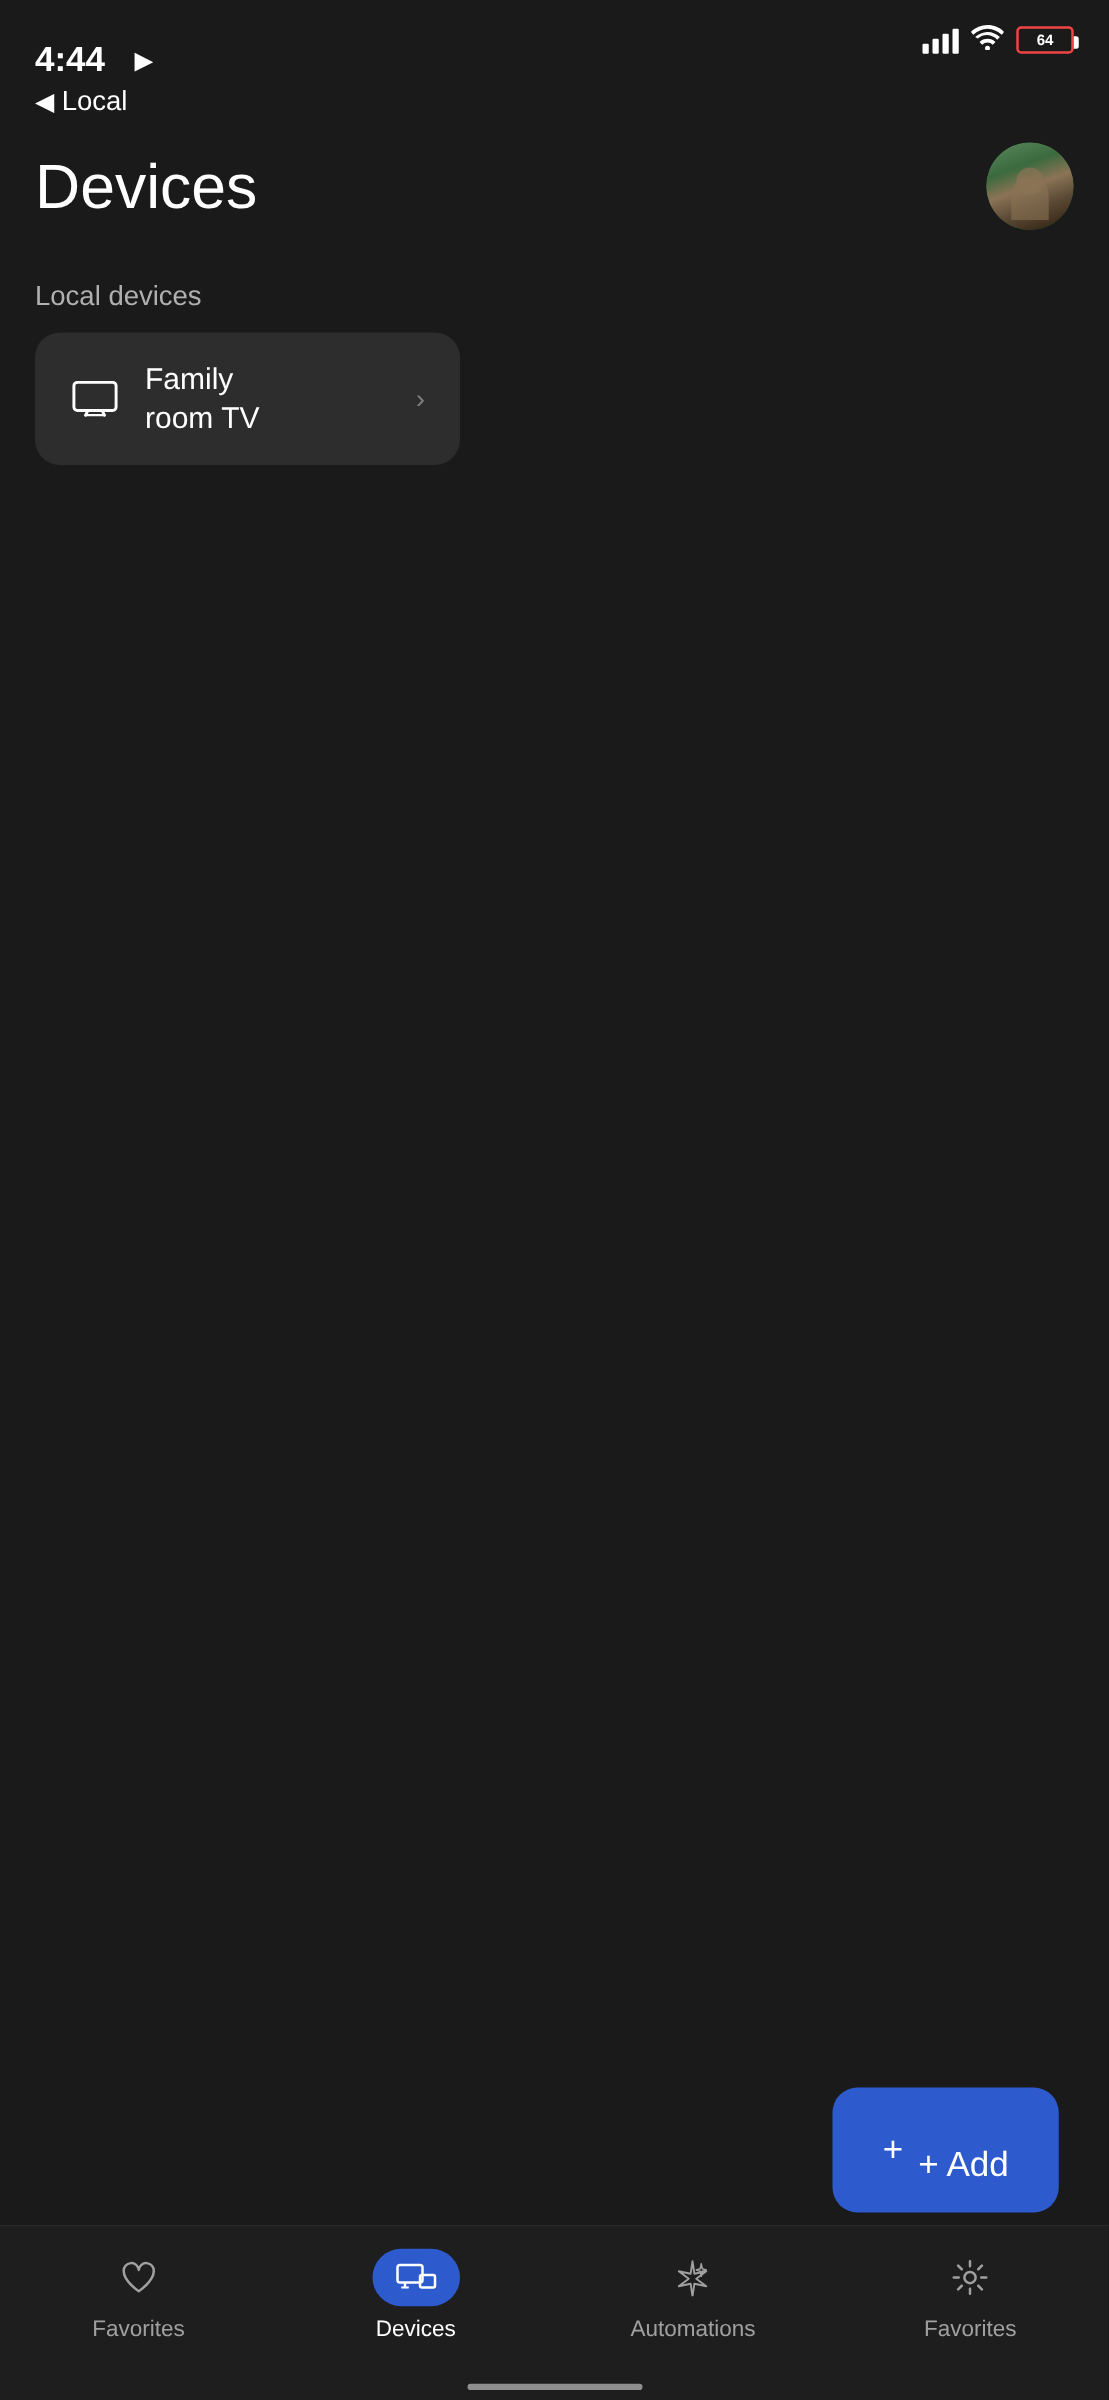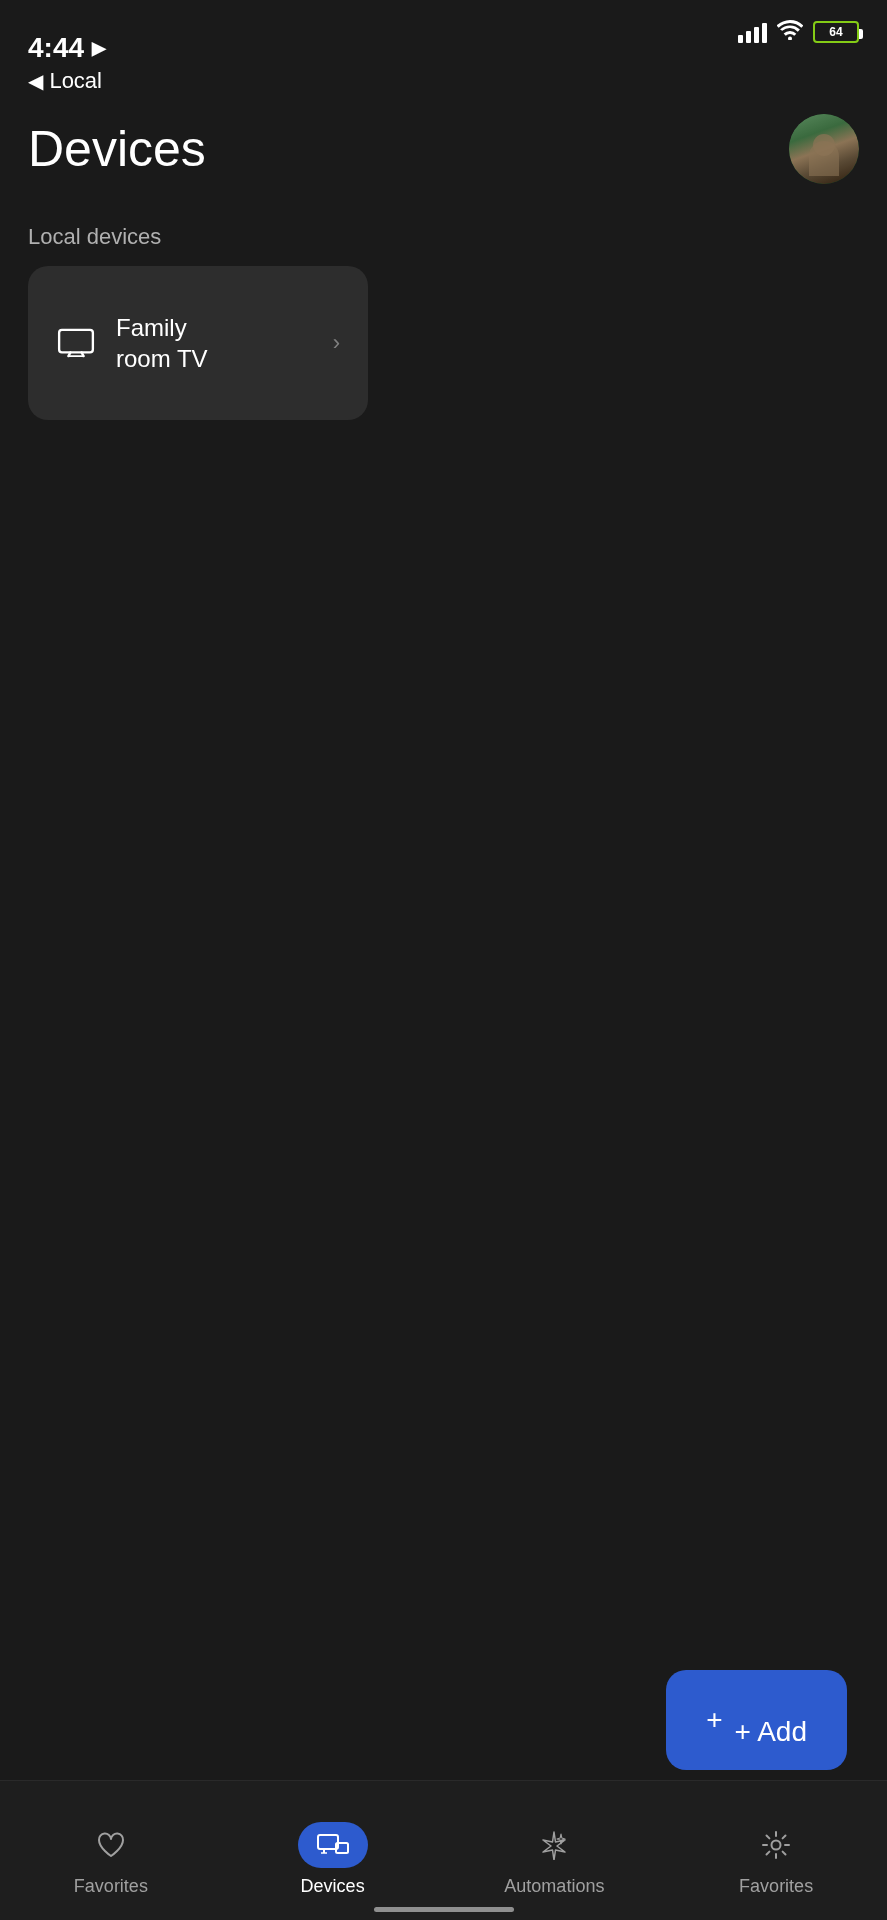--- a/index.html
+++ b/index.html
@@ -27,21 +27,21 @@
       padding: 14px 28px 10px;
       height: 60px;
     }
 
     .status-time {
       font-size: 28px;
       font-weight: 600;
       color: #ffffff;
       display: flex;
       align-items: center;
-      gap: 8px;
+      gap: 24px;
       margin-top: 31px;
     }
 
     .status-icons {
       display: flex;
       align-items: center;
       gap: 10px;
     }
 
     .signal-bars {
@@ -58,21 +58,21 @@
     }
 
     .wifi-icon {
       font-size: 22px;
       color: #ffffff;
     }
 
     .battery-indicator {
       display: flex;
       align-items: flex-end;
-      border: 2px solid #84cc16;
+      border: 2px solid #ef4444;
       border-radius: 4px;
       padding: 2px 14px;
       height: 22px;
       gap: 2px;
       position: relative;
       font-size: 12px;
       font-weight: 600;
       color: #ffffff;
       min-width: 46px;
       justify-content: center;
@@ -171,21 +171,21 @@
     .section-label {
       font-size: 22px;
       color: #b0b0b0;
       margin-bottom: 16px;
       font-weight: 400;
     }
 
     .device-card {
       background-color: #2d2d2d;
       border-radius: 20px;
-      padding: 46px 28px;
+      padding: 22px 28px;
       display: flex;
       align-items: center;
       justify-content: space-between;
       width: 340px;
       cursor: pointer;
     }
 
     .device-card-left {
       display: flex;
       align-items: center;
@@ -224,21 +224,21 @@
 
     
     .bottom-nav {
       position: absolute;
       bottom: 0;
       left: 0;
       right: 0;
       background-color: #1e1e1e;
       height: 140px;
       display: flex;
-      align-items: center;
+      align-items: flex-start;
       padding-top: 18px;
       border-top: 1px solid #2a2a2a;
     }
 
     .nav-item {
       flex: 1;
       display: flex;
       flex-direction: column;
       align-items: center;
       gap: 8px;

